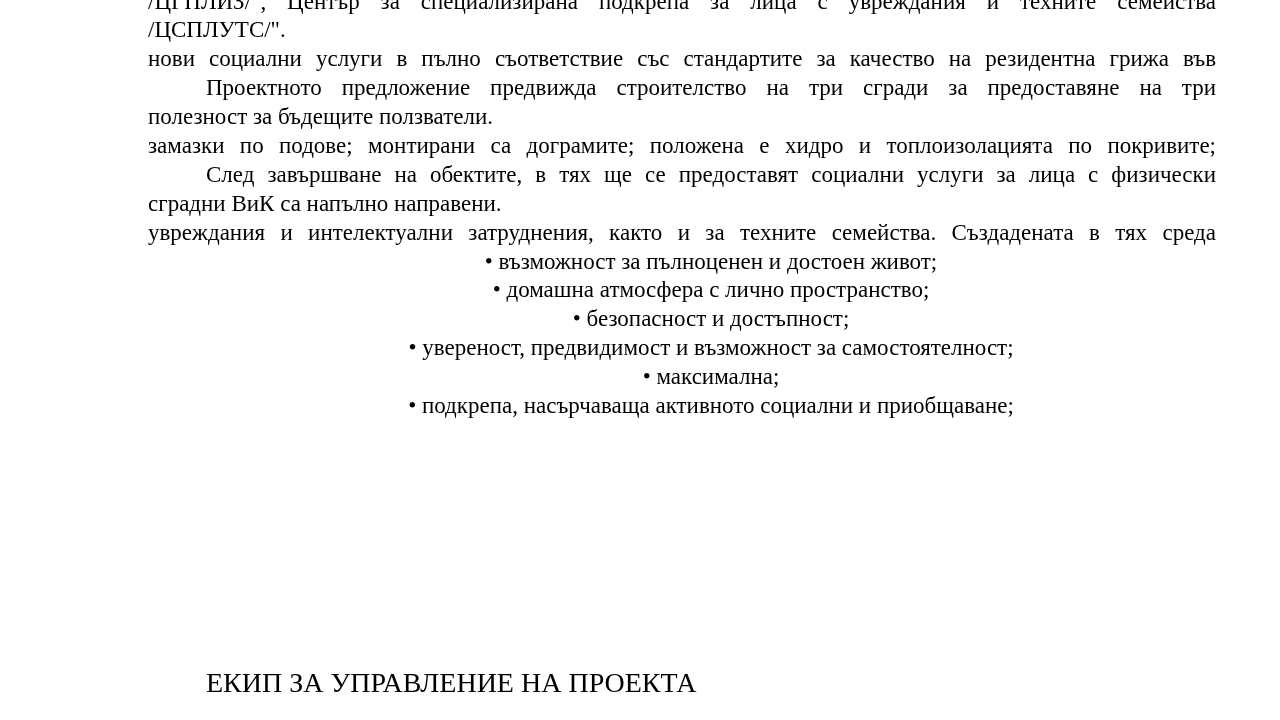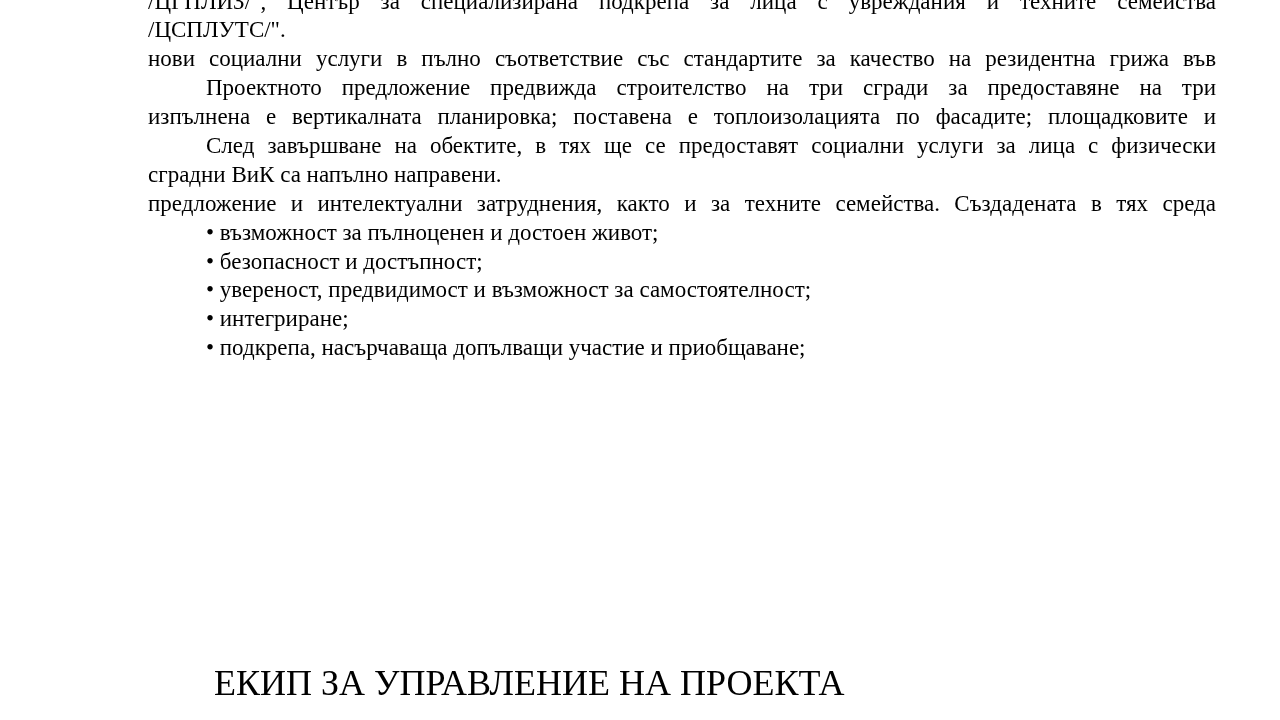--- a/index.html
+++ b/index.html
@@ -35,46 +35,49 @@
   .line.justify {
     text-align: justify;
     text-align-last: justify;
     text-justify: inter-word;
   }
   .line.left {
     text-align: left;
   }
   .line.indent {
     padding-left: 58px;
+    text-align: center;
   }
   .doc-heading {
     position: absolute;
-    left: 214px;
+    left: 206px;
     top: 668px;
     font-family: "Liberation Serif", "DejaVu Serif", serif;
-    font-size: 36px;
+    font-size: 28px;
     line-height: 30px;
     color: #000000;
     white-space: nowrap;
     font-weight: 400;
   }
 </style>
 </head>
 <body>
 
 <div class="page">
   <div class="doc-text">
       <div class="line justify">/ЦГПЛИЗ/", Център за специализирана подкрепа за лица с увреждания и техните семейства</div>
       <div class="line left">/ЦСПЛУТС/".</div>
       <div class="line justify">нови социални услуги в пълно съответствие със стандартите за качество на резидентна грижа във</div>
       <div class="line justify indent">Проектното предложение предвижда строителство на три сгради за предоставяне на три</div>
-      <div class="line justify">изпълнена е вертикалната планировка; поставена е топлоизолацията по фасадите; площадковите и</div>
+      <div class="line left">полезност за бъдещите ползватели.</div>
+      <div class="line justify">замазки по подове; монтирани са дограмите; положена е хидро и топлоизолацията по покривите;</div>
       <div class="line justify indent">След завършване на обектите, в тях ще се предоставят социални услуги за лица с физически</div>
       <div class="line left">сградни ВиК са напълно направени.</div>
-      <div class="line justify">предложение и интелектуални затруднения, както и за техните семейства. Създадената в тях среда</div>
+      <div class="line justify">увреждания и интелектуални затруднения, както и за техните семейства. Създадената в тях среда</div>
       <div class="line left indent">• възможност за пълноценен и достоен живот;</div>
+      <div class="line left indent">• домашна атмосфера с лично пространство;</div>
       <div class="line left indent">• безопасност и достъпност;</div>
       <div class="line left indent">• увереност, предвидимост и възможност за самостоятелност;</div>
-      <div class="line left indent">• интегриране;</div>
-      <div class="line left indent">• подкрепа, насърчаваща допълващи участие и приобщаване;</div>
+      <div class="line left indent">• максимална;</div>
+      <div class="line left indent">• подкрепа, насърчаваща активното социални и приобщаване;</div>
     </div>
   <div class="doc-heading">ЕКИП ЗА УПРАВЛЕНИЕ НА ПРОЕКТА</div>
 </div>
 
 </body></html>

